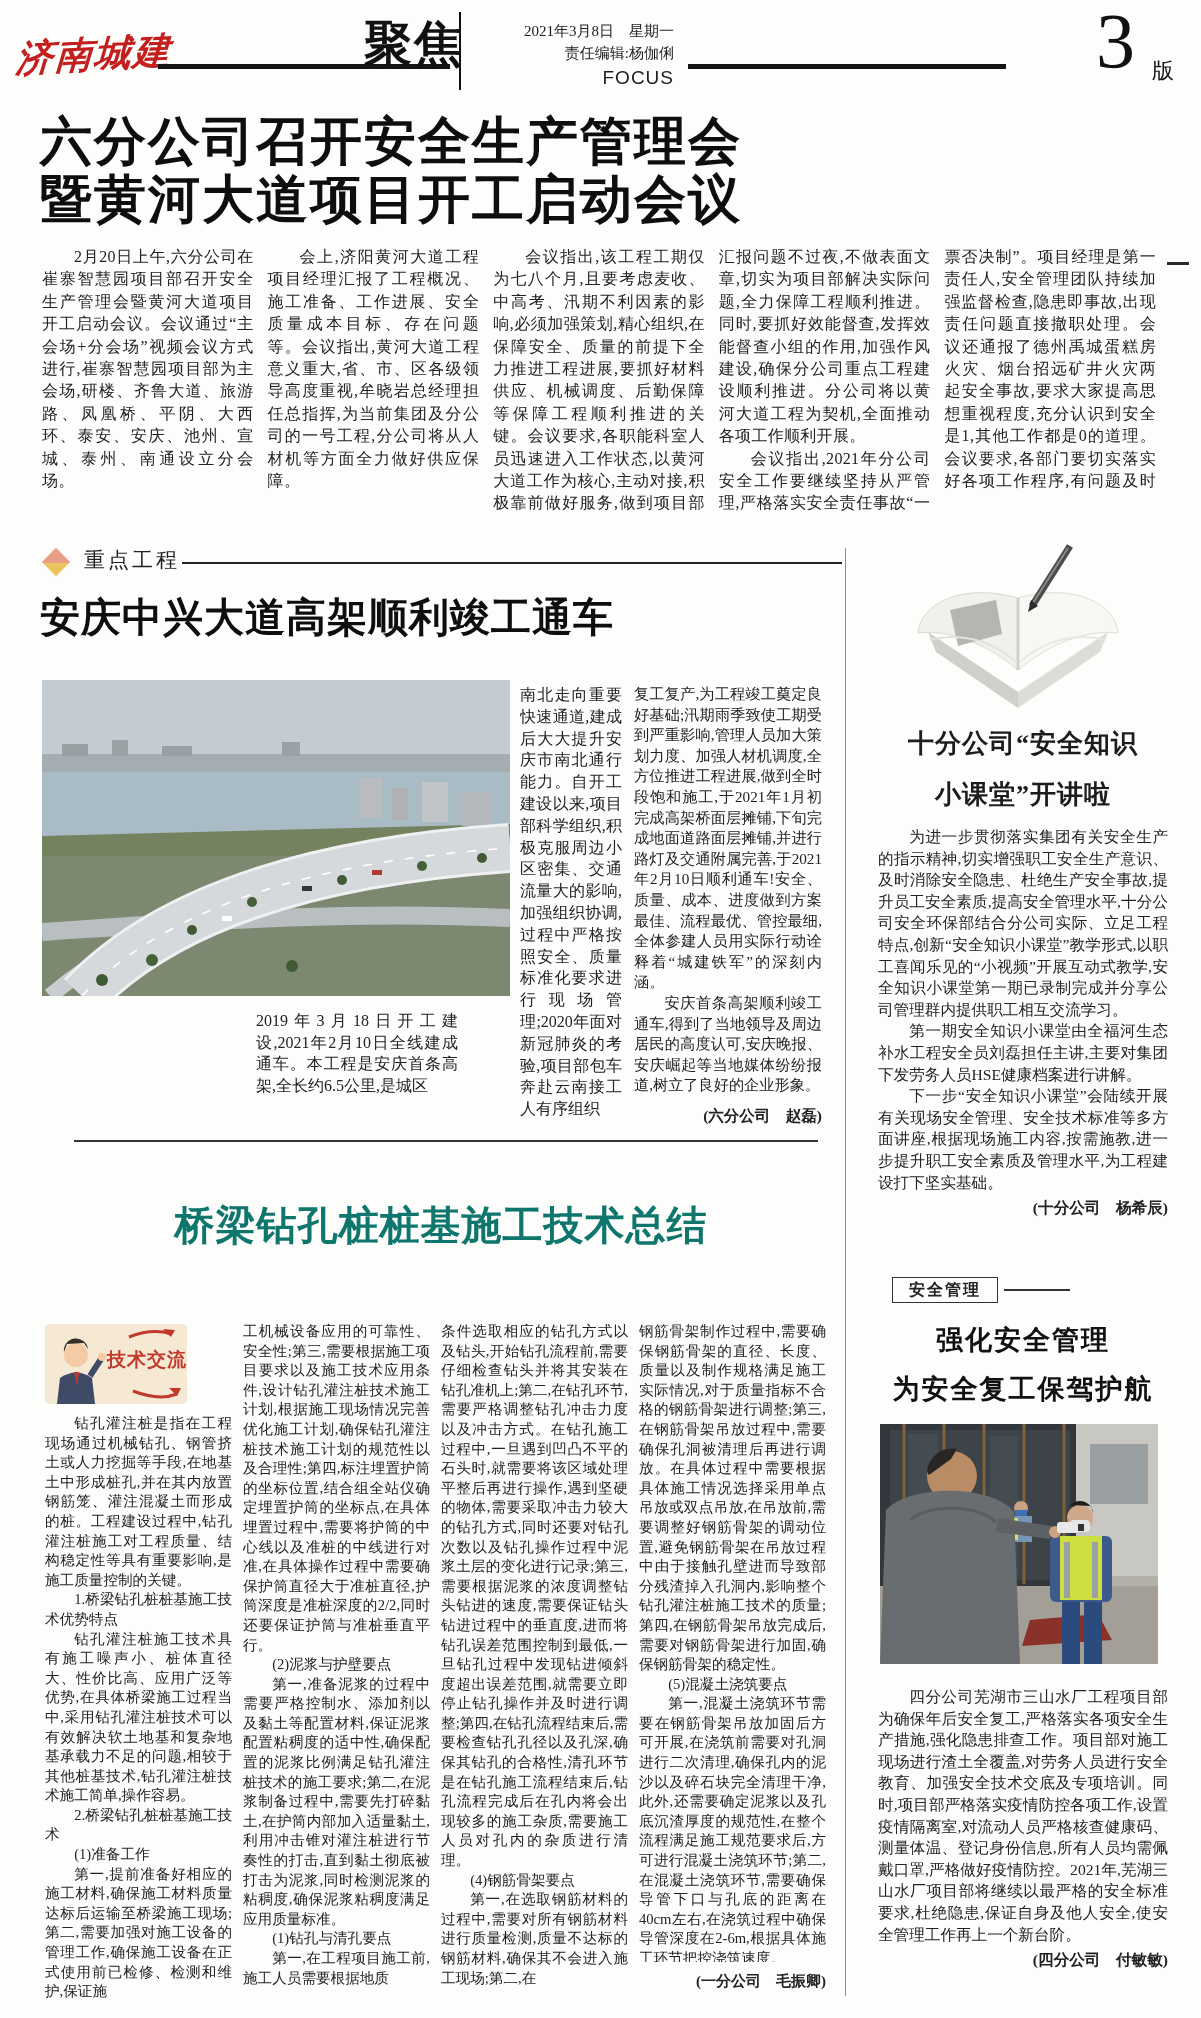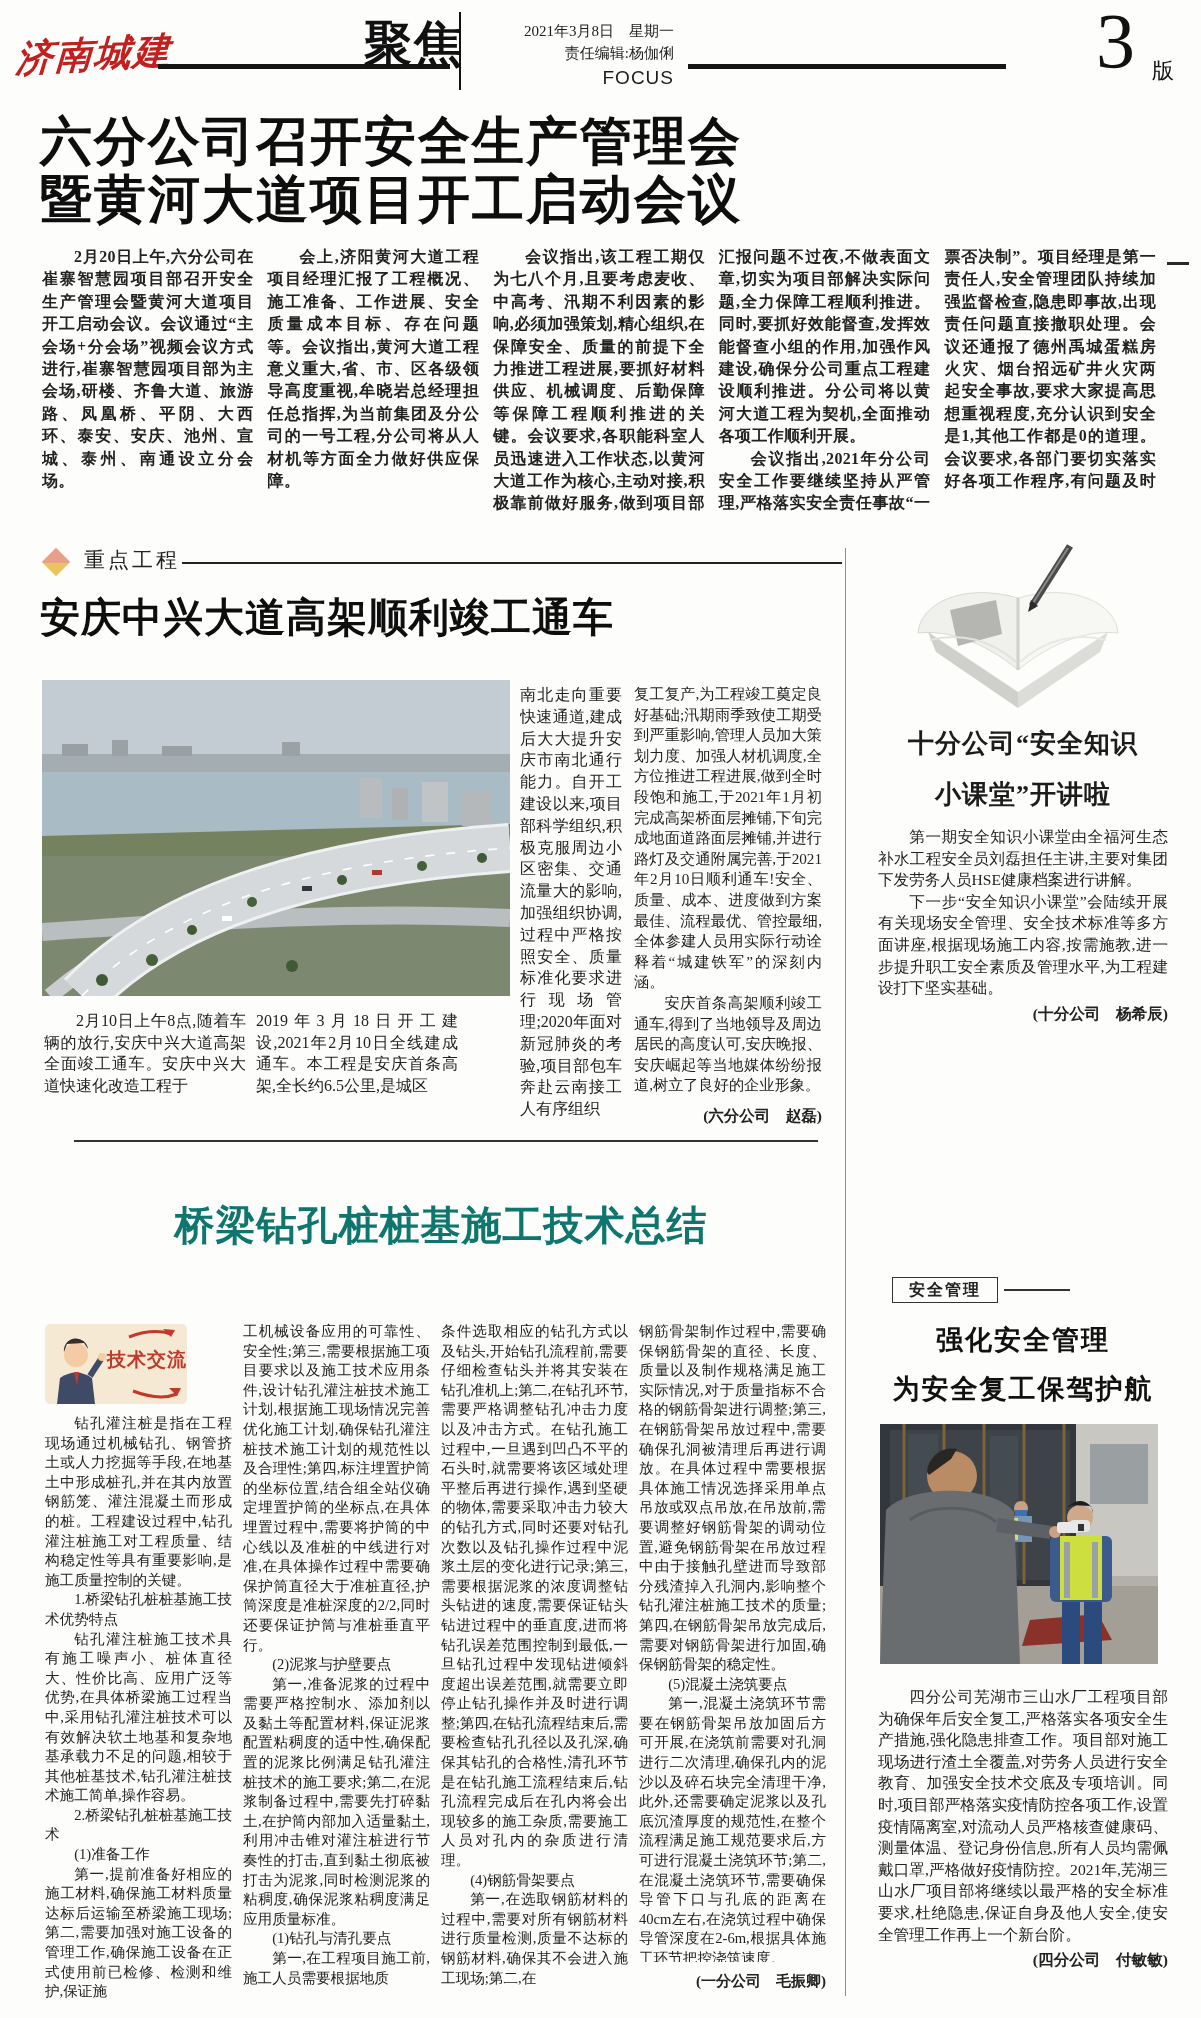--- a/index.html
+++ b/index.html
@@ -20,21 +20,21 @@
   .focus-en{font-size:19px;margin-top:4px;letter-spacing:1px;font-family:"Liberation Sans",sans-serif;}
   .bar2{left:688px;top:64px;width:318px;height:5px;}
   .ed-num{left:1096px;top:-4px;font-size:78px;font-weight:400;color:#111;}
   .ed-suffix{left:1152px;top:56px;font-size:22px;color:#111;}
   
   .h1wrap{left:40px;top:112px;width:1120px;text-align:left;}
   .h1line{font-size:52px;line-height:58px;font-weight:900;letter-spacing:2px;color:#0e0e0e;
           font-family:"Liberation Sans","DejaVu Sans",sans-serif;}
   
   .a1cols{left:42px;top:246px;width:1114px;height:284px;column-count:5;column-gap:14px;column-fill:auto;
-          font-size:16px;line-height:22.4px;text-align:justify;overflow:hidden;letter-spacing:.3px;font-weight:bold;}
+          font-size:16px;line-height:22.4px;text-align:justify;overflow:hidden;letter-spacing:.3px;}
   .p{margin:0;text-indent:2em;}
   .cont{text-indent:0;}
   .margin-dash{left:1167px;top:262px;width:22px;height:3px;background:#2a2a2a;}
   
   .diamond{left:46px;top:552px;width:20px;height:20px;transform:rotate(45deg);
            background:linear-gradient(135deg,#e79f88 52%,#ecc45e 52%);}
   .kp-label{left:84px;top:546px;font-size:21px;letter-spacing:3px;color:#222;}
   .kp-rule{left:182px;top:562px;width:660px;height:2px;background:#222;}
   .kp-title{left:40px;top:590px;width:802px;text-align:left;font-size:40px;font-weight:900;letter-spacing:1px;
             color:#0e0e0e;font-family:"Liberation Sans","DejaVu Sans",sans-serif;}
@@ -133,23 +133,20 @@
       <circle cx="380" cy="186" r="5" fill="#46613a"></circle>
         <circle cx="440" cy="178" r="5" fill="#3f5a35"></circle>
       <circle cx="110" cy="280" r="6" fill="#46613a"></circle>
         <circle cx="250" cy="286" r="6" fill="#3f5a35"></circle>
       <rect x="180" y="236" width="10" height="5" fill="#ffffff"></rect>
         <rect x="260" y="206" width="10" height="5" fill="#32363a"></rect>
       <rect x="330" y="190" width="10" height="5" fill="#b03a30"></rect>
     </svg>
   </div>
 
-  <div class="abs kp-under1">
-    <p class="p">2月10日上午8点,随着车辆的放行,安庆中兴大道高架全面竣工通车。安庆中兴大道快速化改造工程于</p>
-  </div>
   <div class="abs kp-under2">
     <p class="p cont">2019年3月18日开工建设,2021年2月10日全线建成通车。本工程是安庆首条高架,全长约6.5公里,是城区</p>
   </div>
   <div class="abs kp-narrow">
     <p class="p cont">南北走向重要快速通道,建成后大大提升安庆市南北通行能力。自开工建设以来,项目部科学组织,积极克服周边小区密集、交通流量大的影响,加强组织协调,过程中严格按照安全、质量标准化要求进行现场管理;2020年面对新冠肺炎的考验,项目部包车奔赴云南接工人有序组织</p>
   </div>
   <div class="abs kp-wide">
     <p class="p cont">复工复产,为工程竣工奠定良好基础;汛期雨季致使工期受到严重影响,管理人员加大策划力度、加强人材机调度,全方位推进工程进展,做到全时段饱和施工,于2021年1月初完成高架桥面层摊铺,下旬完成地面道路面层摊铺,并进行路灯及交通附属完善,于2021年2月10日顺利通车!安全、质量、成本、进度做到方案最佳、流程最优、管控最细,全体参建人员用实际行动诠释着“城建铁军”的深刻内涵。</p>
     <p class="p">安庆首条高架顺利竣工通车,得到了当地领导及周边居民的高度认可,安庆晚报、安庆崛起等当地媒体纷纷报道,树立了良好的企业形象。</p>
   </div>
@@ -171,20 +168,21 @@
       <line x1="170" y1="6" x2="132" y2="66" stroke="#4a4a4a" stroke-width="7"></line>
       <line x1="168" y1="8" x2="133" y2="63" stroke="#8a8a8a" stroke-width="2"></line>
       <polygon points="128,72 131,60 138,66" fill="#2b2b2b"></polygon>
     </svg>
   </div>
   <div class="abs sc-title">
     <div class="l1">十分公司“安全知识</div>
     <div class="l2">小课堂”开讲啦</div>
   </div>
   <div class="abs sc-body">
+    <p class="p">为进一步贯彻落实集团有关安全生产的指示精神,切实增强职工安全生产意识、及时消除安全隐患、杜绝生产安全事故,提升员工安全素质,提高安全管理水平,十分公司安全环保部结合分公司实际、立足工程特点,创新“安全知识小课堂”教学形式,以职工喜闻乐见的“小视频”开展互动式教学,安全知识小课堂第一期已录制完成并分享公司管理群内提供职工相互交流学习。</p>
     <p class="p">第一期安全知识小课堂由全福河生态补水工程安全员刘磊担任主讲,主要对集团下发劳务人员HSE健康档案进行讲解。</p>
     <p class="p">下一步“安全知识小课堂”会陆续开展有关现场安全管理、安全技术标准等多方面讲座,根据现场施工内容,按需施教,进一步提升职工安全素质及管理水平,为工程建设打下坚实基础。</p>
     <p class="p byline-inline">(十分公司　杨希辰)</p>
   </div>
 
   <div class="abs sm-labelbox">安全管理</div>
   <div class="abs sm-labelline"></div>
   <div class="abs sm-title">
     <div class="l1">强化安全管理</div>
     <div class="l2">为安全复工保驾护航</div>

